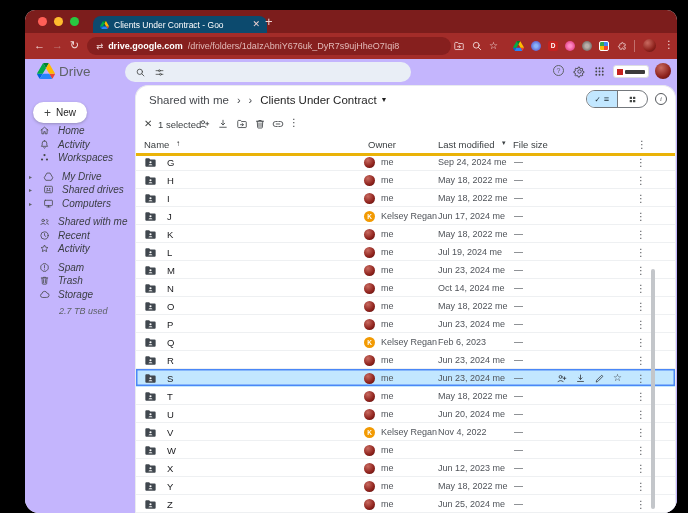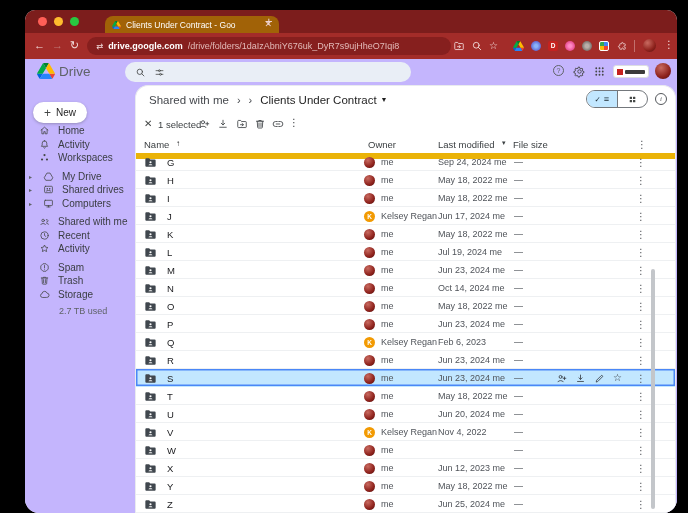--- a/index.html
+++ b/index.html
@@ -7,22 +7,22 @@
          font-family:"Liberation Sans","DejaVu Sans",sans-serif;-webkit-font-smoothing:antialiased;}
   .window{position:absolute;left:25px;top:10px;width:652px;height:503px;
           border-radius:10px 10px 14px 14px;overflow:hidden;background:#f8fafd;
           box-shadow:0 10px 30px rgba(0,0,0,.7);}
 
   
   .tabstrip{position:absolute;left:0;top:0;right:0;height:23px;background:#7c1d1c;}
   .lights{position:absolute;left:13px;top:7px;display:flex;gap:7px;}
   .light{width:9px;height:9px;border-radius:50%;}
   .light.red{background:#ff5f57}.light.yellow{background:#febc2e}.light.green{background:#28c840}
-  .tab{position:absolute;left:68px;top:6px;width:160px;height:17px;background:#a16207;
-       border-radius:8px 8px 0 0;display:flex;align-items:center;gap:5px;padding:0 7px;margin-left:12px;}
+  .tab{position:absolute;left:68px;top:6px;width:160px;height:17px;background:#0c4a6e;
+       border-radius:8px 8px 0 0;display:flex;align-items:center;gap:5px;padding:0 7px;}
   .tab-title{flex:1;color:#fff;font-size:8.5px;white-space:nowrap;overflow:hidden;text-overflow:ellipsis;}
   .tab-close{color:#f0d4d3;font-size:9px;line-height:1;}
   .newtab{position:absolute;left:240px;top:4px;color:#f0d4d3;font-size:13px;}
 
   .btoolbar{position:absolute;left:0;top:23px;right:0;height:26px;background:#a32c29;}
   .nav-glyph{position:absolute;top:6px;font-size:11px;color:#f2dcdb;line-height:13px;}
   .urlbar{position:absolute;left:62px;top:4px;width:346px;height:18px;border-radius:9px;
           background:#861f1e;display:flex;align-items:center;gap:5px;padding:0 9px;overflow:hidden;}
   .url-swap{color:#f2dcdb;font-size:8.5px;}
   .url-domain{color:#fff;font-weight:bold;font-size:9px;white-space:nowrap;}
@@ -53,21 +53,21 @@
   .badge-bar{flex:1;height:4px;background:#3a3a3a;border-radius:1px;}
   .h-avatar{position:absolute;left:630px;top:4px;width:16px;height:16px;border-radius:50%;
             background:radial-gradient(circle at 38% 30%,#c96a60,#8e221c 60%,#4e0f0d);}
 
   
   .sidebar{position:absolute;left:0;top:26px;bottom:0;width:110px;}
   .new-btn{position:absolute;left:8px;top:17px;width:54px;height:21px;background:#fff;border-radius:11px;
            box-shadow:0 1px 3px rgba(60,64,67,.35);display:flex;align-items:center;justify-content:center;
            gap:5px;font-size:10px;color:#1f1f1f;}
   .new-plus{font-size:12px;color:#444746;line-height:1;}
-  .sb-groups{position:absolute;left:0;top:39px;right:0;}
+  .sb-groups{position:absolute;left:0;top:39px;right:0;font-style:italic;}
   .sb-group{margin-bottom:5px;}
   .sb-item{height:13.5px;display:flex;align-items:center;gap:8px;padding-left:14px;font-size:10px;color:#3a3d42;}
   .sb-item .caret{width:6px;margin-left:-10px;font-size:6px;color:#5f6368;}
   .ic11{width:11px;height:11px;color:#444746;flex:0 0 auto;}
   .storage-used{padding-left:34px;font-size:9px;color:#5f6368;margin-top:2px;}
 
   
   .panel{position:absolute;left:110px;top:26px;right:1px;bottom:0;background:#fff;
          border:1px solid #e9ebef;border-bottom:none;border-radius:13px 13px 0 0;box-sizing:border-box;}
   .crumbs{position:absolute;left:0;top:0;right:0;height:27px;display:flex;align-items:center;
@@ -84,21 +84,21 @@
   .info-btn{position:absolute;left:519px;top:7px;width:12px;height:12px;border:1.2px solid #54585c;
             border-radius:50%;box-sizing:border-box;display:flex;align-items:center;justify-content:center;
             font-size:7px;color:#54585c;font-family:"Liberation Serif",serif;font-style:italic;}
 
   .seltoolbar{position:absolute;left:0;top:27px;right:0;height:22px;}
   .st-x{position:absolute;left:8px;top:5px;font-size:10px;color:#444746;}
   .st-count{position:absolute;left:22px;top:6px;font-size:9.5px;color:#3c4043;}
   .st-ic{position:absolute;top:5px;width:12px;height:12px;color:#3f4246;}
   .st-dots{position:absolute;left:153px;top:4px;font-size:10px;color:#3f4246;}
 
-  .thead{position:absolute;left:0;top:49px;right:0;height:18px;border-bottom:6px solid #eab308;
+  .thead{position:absolute;left:0;top:49px;right:0;height:18px;border-bottom:3px solid #eab308;
          font-size:9.5px;color:#3c4043;}
   .thead span{position:absolute;top:4px;}
   .th-name{left:8px;} .th-arrow{left:40px;font-size:8px;color:#202124;}
   .th-owner{left:232px;} .th-mod{left:302px;} .th-mod-caret{left:366px;font-size:7px;top:6px;}
   .th-size{left:377px;} .th-dots{left:501px;font-size:10px;color:#54575c;top:3px;}
 
   .rows{position:absolute;left:0;top:67px;right:0;bottom:0;overflow:hidden;}
   .row{position:relative;height:18px;border-bottom:1px solid #eef0f2;box-sizing:border-box;}
   .row-cell{position:absolute;top:0;height:18px;display:flex;align-items:center;}
   .c-folder{left:8px;width:13px;height:18px;}

